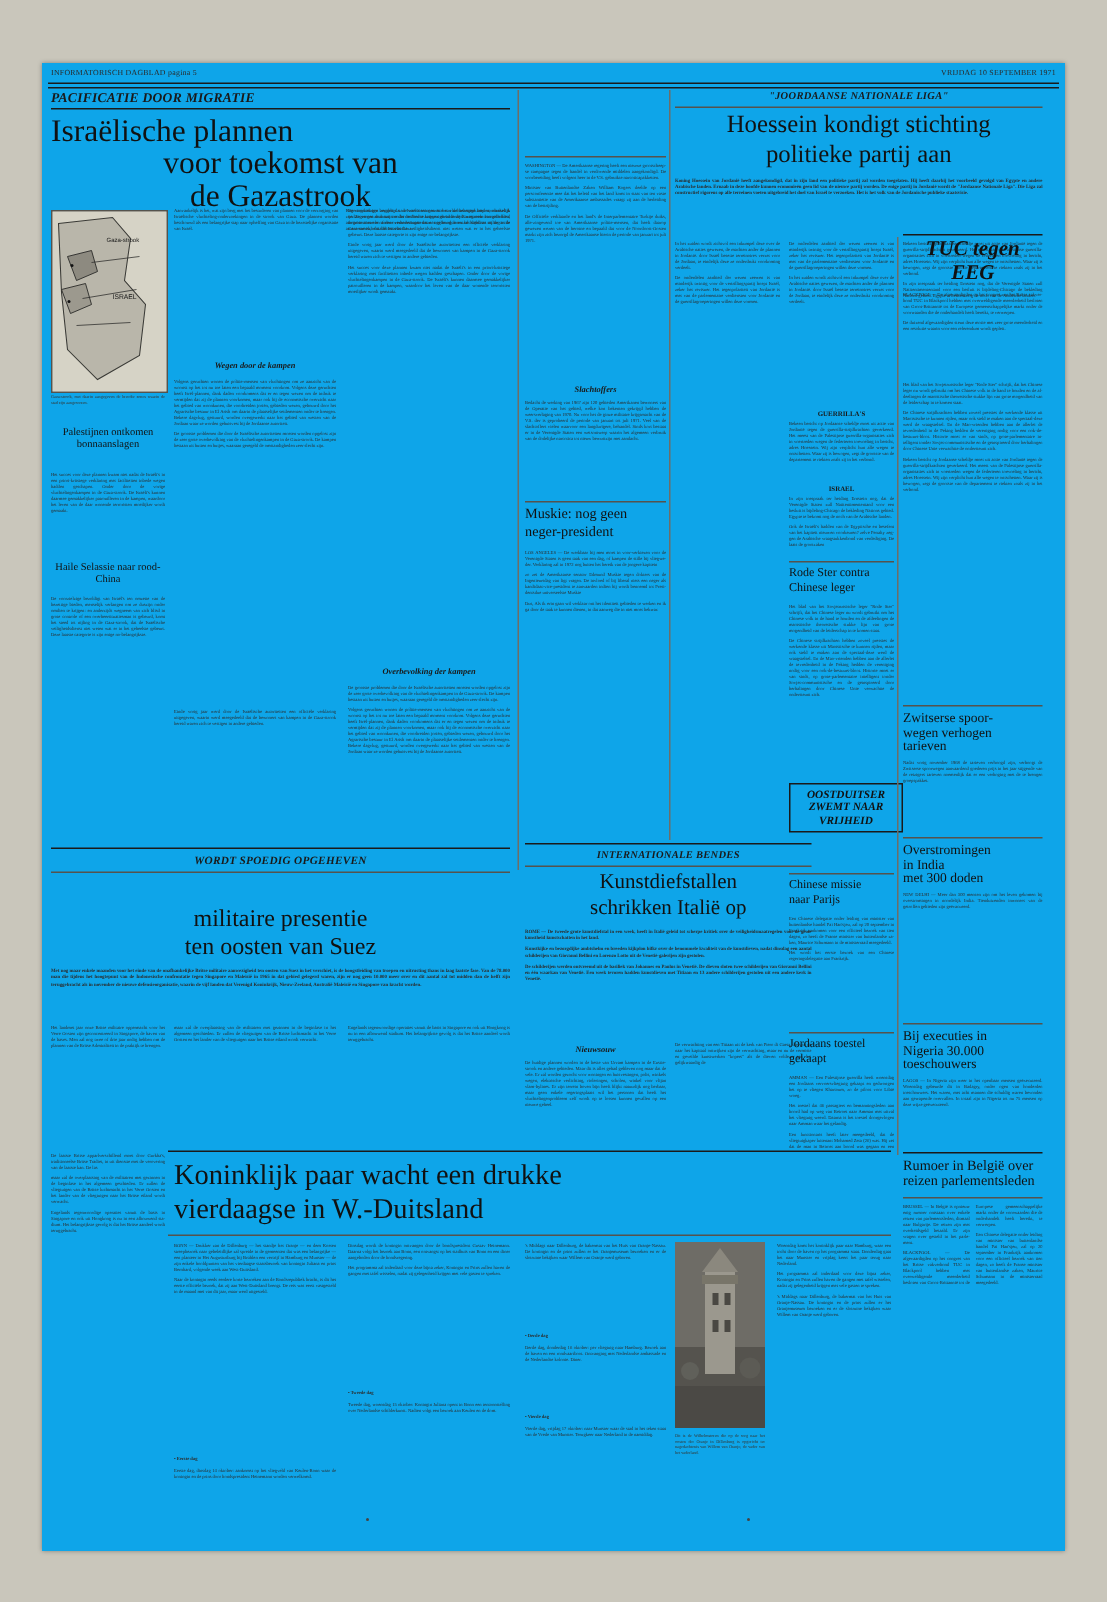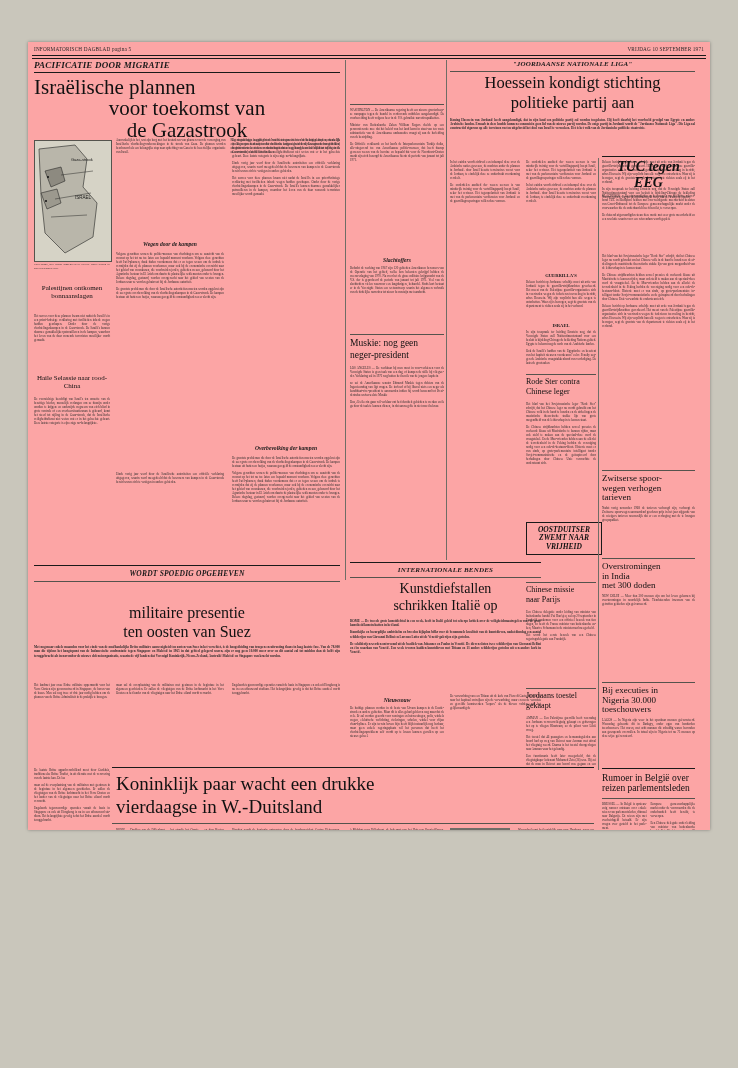--- a/index.html
+++ b/index.html
@@ -18,22 +18,22 @@
     left: 0; top: 0;
     width: 738px;
     height: 1068px;
     background: #c9c6bb;
   }
   .paper {
     position: absolute;
     left: 28px;
     top: 42px;
     width: 682px;
-    height: 788px;
-    background: #fca5a5;
+    height: 992px;
+    background: #0ea5e9;
     box-shadow: 0 0 3px rgba(0,0,0,0.35);
     overflow: hidden;
     color: #1a1a1a;
   }
   
   .masthead {
     position: absolute;
     left: 0; top: 0;
     width: 682px;
     height: 14px;

